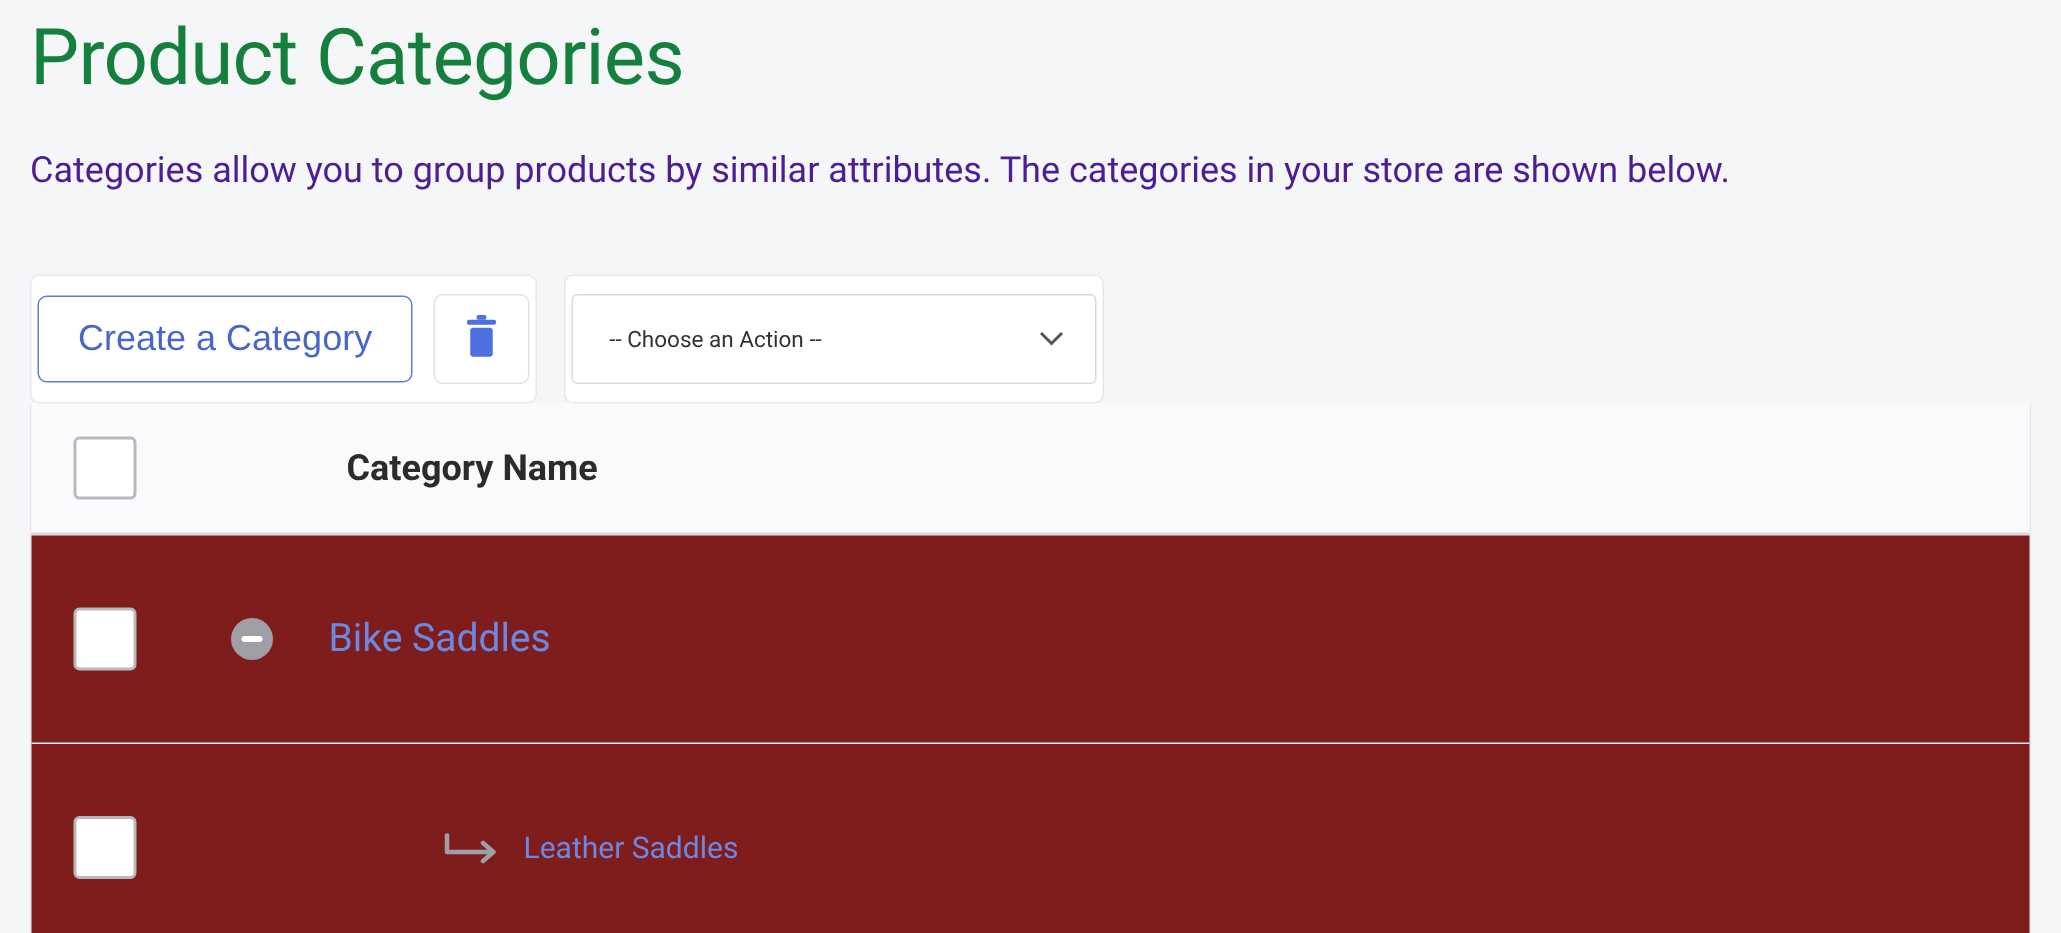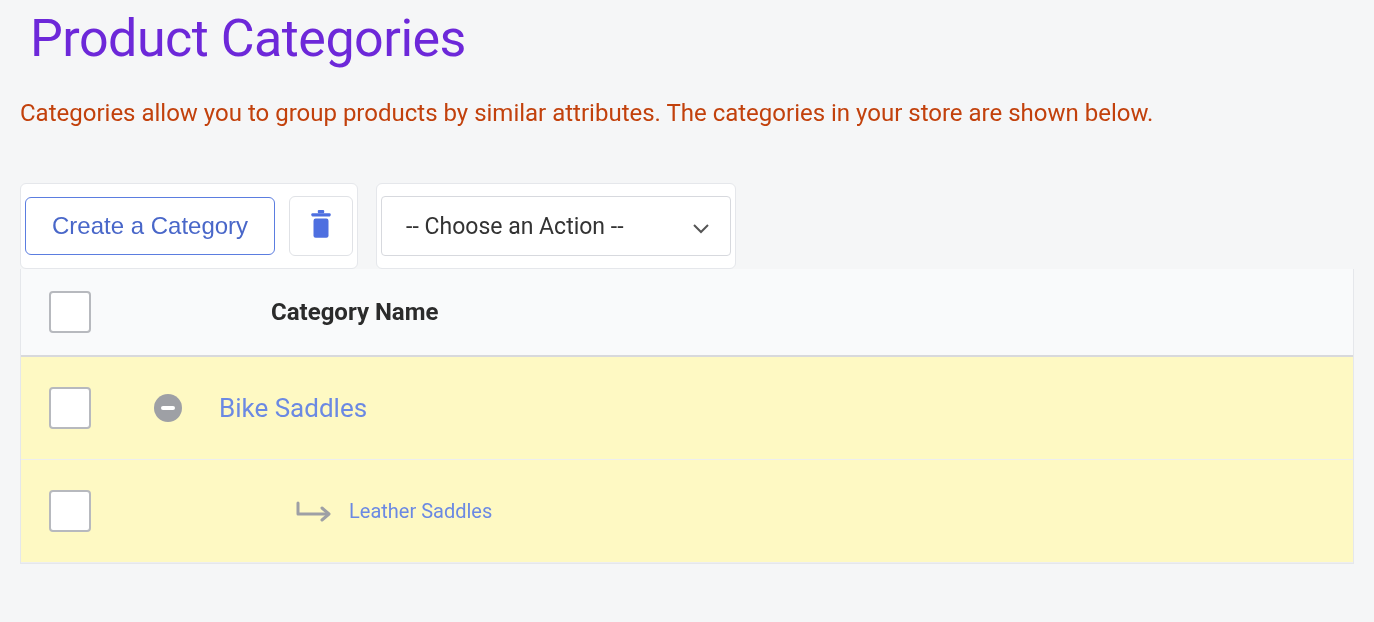--- a/index.html
+++ b/index.html
@@ -9,28 +9,27 @@
     background: #f5f6f7;
     font-family: -apple-system, BlinkMacSystemFont, "Segoe UI", Roboto, "Helvetica Neue", Arial, sans-serif;
     color: #2b2b2b;
   }
   .page {
     padding: 0 20px;
   }
   .page-title {
     font-size: 52px;
     font-weight: 400;
-    color: #6d28d9;
+    color: #15803d;
     margin-top: 8px;
     letter-spacing: -0.5px;
-    margin-left: 10px;
   }
   .page-subtitle {
     font-size: 24px;
-    color: #c2410c;
+    color: #4c1d95;
     margin-top: 30px;
     font-weight: 400;
   }
 
   .toolbar-row {
     display: flex;
     gap: 18px;
     margin-top: 56px;
   }
   .btn-group, .action-group {
@@ -70,60 +69,59 @@
   .select {
     border: 1px solid #d7d9de;
     background: #fff;
     border-radius: 4px;
     height: 60px;
     width: 350px;
     display: flex;
     align-items: center;
     justify-content: space-between;
     padding: 0 20px 0 24px;
-    font-size: 23px;
+    font-size: 15px;
     color: #333;
     cursor: pointer;
   }
 
   .table {
     margin-top: 0;
     border: 1px solid #e5e7eb;
     border-top: none;
     background: #fff;
   }
   .thead {
     background: #f9fafb;
     border-bottom: 2px solid #d8d9dc;
     display: flex;
     align-items: center;
     padding: 22px 28px;
-    gap: 40px;
   }
   .checkbox {
     width: 42px;
     height: 42px;
     border: 2px solid #b7b9be;
     border-radius: 4px;
     background: #fff;
     cursor: pointer;
     flex-shrink: 0;
   }
   .th-name {
     font-size: 24px;
     font-weight: 700;
     color: #2b2b2b;
     margin-left: 140px;
   }
   .row {
     display: flex;
     align-items: center;
-    padding: 30px 28px;
+    padding: 48px 28px;
     border-bottom: 1px solid #edeef0;
-    background: #fef9c3;
+    background: #7f1d1d;
   }
   .collapse-icon {
     margin-left: 62px;
     display: inline-flex;
   }
   .cat-link {
     color: #6b89e3;
     font-size: 26px;
     margin-left: 36px;
     cursor: pointer;

